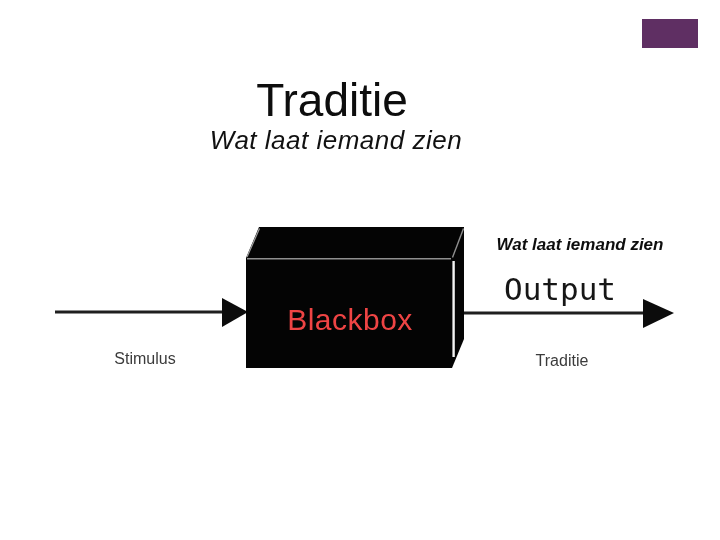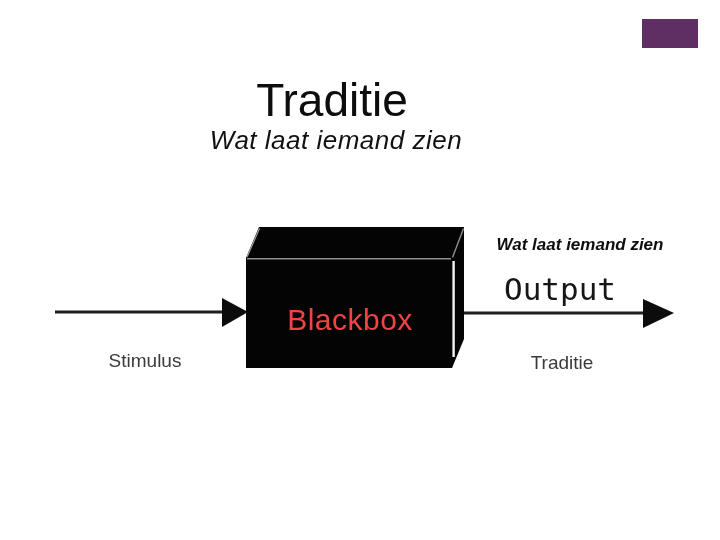--- a/index.html
+++ b/index.html
@@ -18,21 +18,21 @@
   .diagram-svg{position:absolute;left:0;top:0;width:720px;height:540px;}
   .box-label{position:absolute;left:248px;top:305px;width:204px;
          font-size:30px;line-height:1;color:#ef4444;text-align:center;
          letter-spacing:0.5px;white-space:nowrap;}
   .io-label{position:absolute;width:120px;text-align:center;line-height:1;
          font-family:"DejaVu Sans Mono",monospace;font-size:31px;color:#161616;
          white-space:nowrap;}
   .io-label.input{left:89px;top:274px;}
   .io-label.output{left:496px;top:274px;text-align:right;}
   .sub-label{position:absolute;width:120px;text-align:center;line-height:1;
-         font-size:19px;color:#3b3b3b;white-space:nowrap;}
+         font-size:16px;color:#3b3b3b;white-space:nowrap;}
   .sub-label.stimulus{left:85px;top:351px;}
   .sub-label.response{left:502px;top:353px;}
 </style>
 </head>
 <body>
 
 <div class="slide">
 
   <div class="accent-rect" style="background-color: rgb(95, 47, 99);"></div>
 

